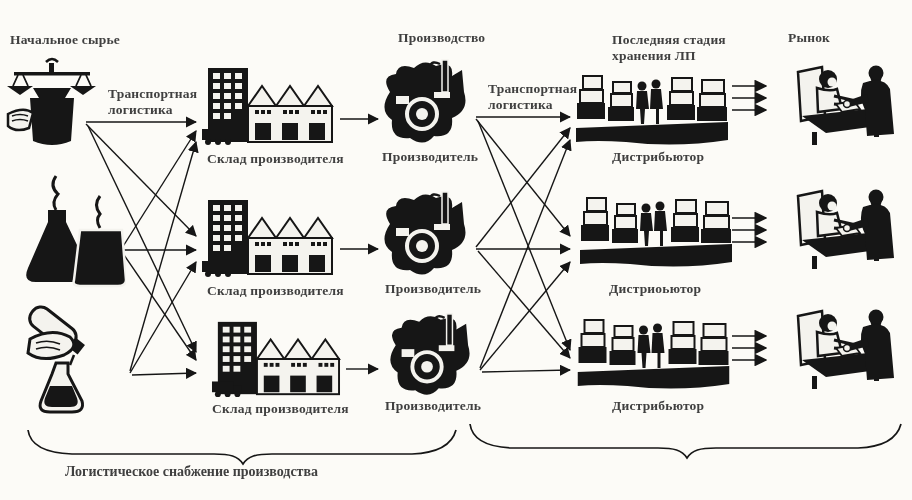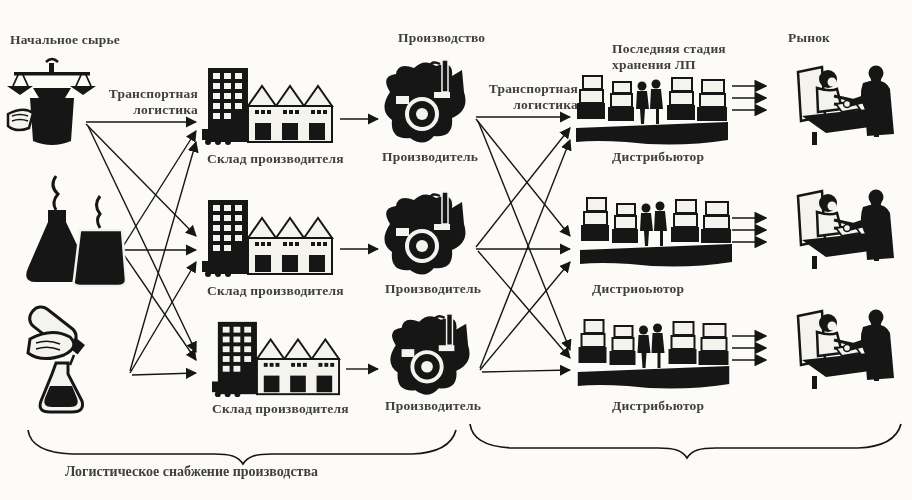--- a/index.html
+++ b/index.html
@@ -5,21 +5,21 @@
   html,body{margin:0;padding:0;background:#e8e8e8;}
   #stage{
     position:relative;width:912px;height:500px;overflow:hidden;
     background:#fcfbf7;
     font-family:"Liberation Serif","DejaVu Serif",serif;
     color:#404040;
   }
   #arrow-layer{position:absolute;left:0;top:0;width:912px;height:500px;}
   .lbl{position:absolute;white-space:nowrap;font-size:13.5px;font-weight:bold;line-height:16px;letter-spacing:.2px;}
   .lbl .ln{display:block;}
-  .lbl.center{text-align:right;}
+  .lbl.center{text-align:left;margin-left:12px;}
   .icon{position:absolute;}
   .icon svg{display:block;width:100%;height:100%;}
   .brace-label{position:absolute;font-size:14px;font-weight:bold;white-space:nowrap;}
 </style>
 </head>
 <body>
 
 <svg width="0" height="0" style="position:absolute" aria-hidden="true">
   <defs>
     <symbol id="sym-warehouse" viewBox="0 0 135 88">
@@ -200,21 +200,21 @@
       <path d="M470 424 C472 439 487 447 512 448 L658 448 C674 448 682 450 687 458 C692 450 700 448 716 448 L858 448 C883 447 897 439 901 424"></path>
     </g>
   </svg>
 
   <div class="lbl" style="left:10px;top:32px">
     <span class="ln">Начальное сырье</span>
   </div>
   <div class="lbl" style="left:200px;top:32px">
   </div>
   <div class="lbl" style="left:398px;top:30px">Производство</div>
-  <div class="lbl" style="left:612px;top:41px">
+  <div class="lbl" style="left:612px;top:32px">
     <span class="ln">Последняя стадия</span>
     <span class="ln">хранения ЛП</span>
   </div>
   <div class="lbl" style="left:788px;top:30px">Рынок</div>
 
   <div class="lbl center" style="left:96px;top:86px;width:102px">
     <span class="ln">Транспортная</span>
     <span class="ln">логистика</span>
   </div>
   <div class="lbl center" style="left:476px;top:81px;width:102px">
@@ -273,21 +273,21 @@
       </svg>
     </div>
   <div class="icon" style="left:770px;top:178px;width:135px;height:95px">
       <svg viewBox="0 0 135 95">
         <use href="#sym-market"></use>
       </svg>
     </div>
 
   <div class="lbl" style="left:207px;top:283px">Склад производителя</div>
   <div class="lbl" style="left:385px;top:281px">Производитель</div>
-  <div class="lbl" style="left:592px;top:281px">Дистриоьютор</div>
+  <div class="lbl" style="left:609px;top:281px">Дистриоьютор</div>
 
   <div class="icon" style="left:0px;top:303px;width:122px;height:118px">
       <svg viewBox="0 0 122 118">
         <use href="#sym-raw3"></use>
       </svg>
     </div>
   <div class="icon" style="left:206px;top:316px;width:140px;height:86px">
       <svg viewBox="0 0 135 88">
         <use href="#sym-warehouse"></use>
       </svg>

